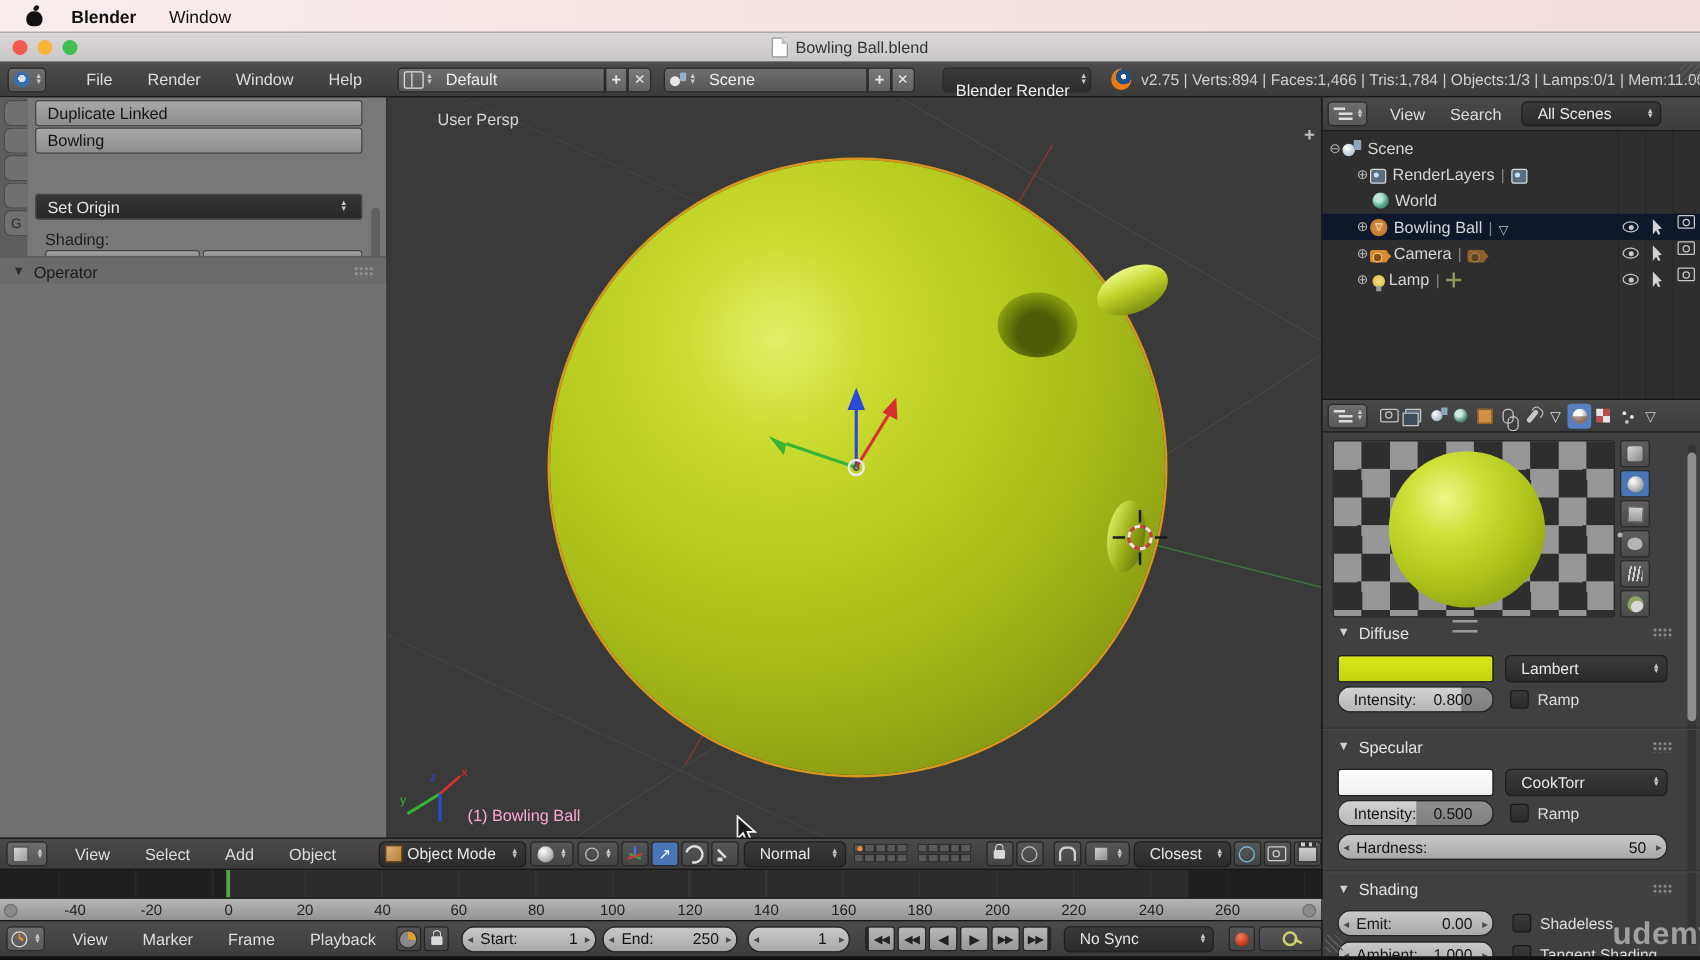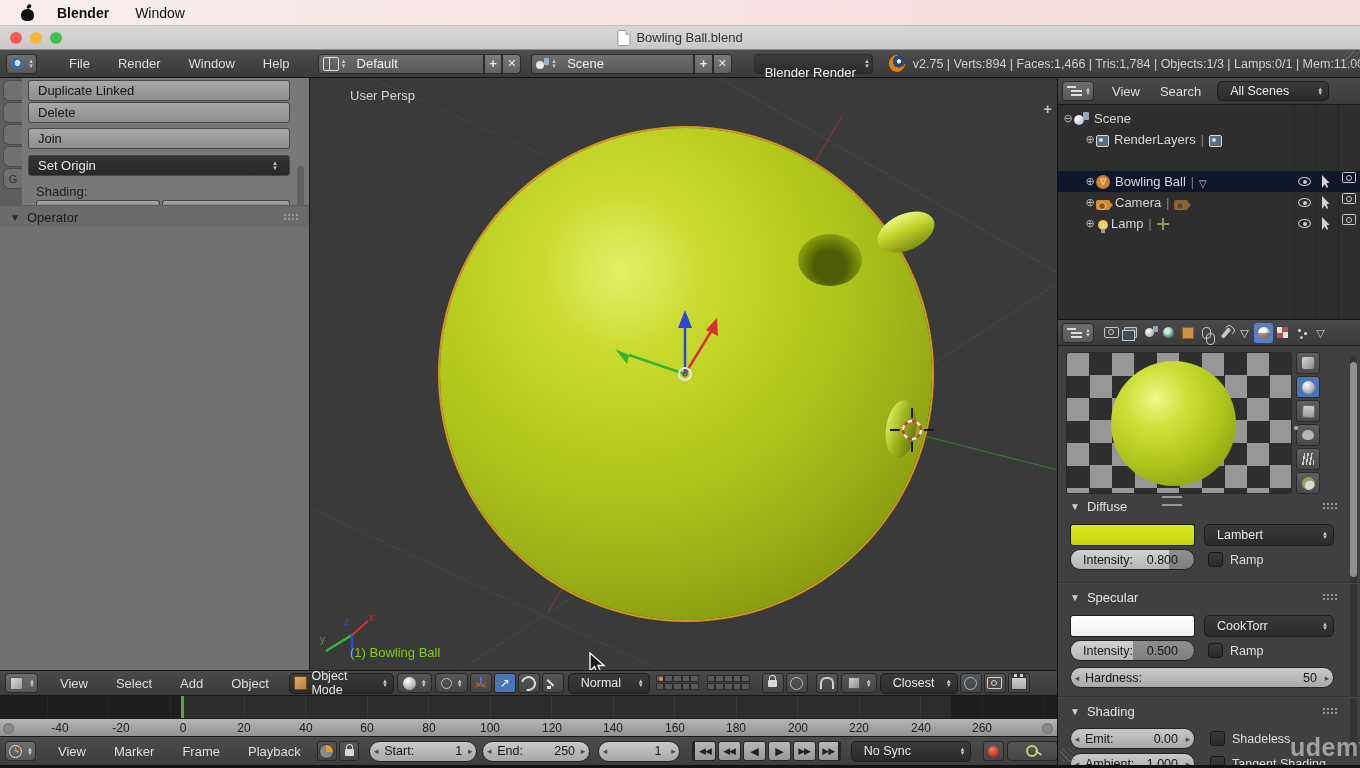--- a/index.html
+++ b/index.html
@@ -93,21 +93,21 @@
   .shelf-label{position:absolute;color:#1e1e1e;font-size:13px}
   #operator-hdr{position:absolute;left:0;top:127px;width:309px;height:22px;background:#6b6b6b;border-top:1px solid #5a5a5a;
                 color:#1a1a1a;display:flex;align-items:center;font-size:13px}
   #operator-body{position:absolute;left:0;top:149px;width:309px;height:443px;background:#717171}
   .tri-open{display:inline-block;margin:0 7px 0 10px;font-size:10px;color:#2a2a2a}
   .tri-open::before{content:"▼"}
   .grip-dots{width:16px;height:9px;background-image:radial-gradient(#9d9d9d 1px,transparent 1.2px);background-size:4px 4px;opacity:.9;margin-left:auto;margin-right:10px}
   
   #viewport{left:310px;top:78px;width:748px;height:592px;background:#3a3a3a;overflow:hidden}
   #vp-label{position:absolute;left:40px;top:10px;color:#d4d4d4;font-size:13px}
-  #vp-obj{position:absolute;left:40px;top:567px;color:#84cc16;font-size:13px}
+  #vp-obj{position:absolute;left:64px;top:567px;color:#f9a8d4;font-size:13px}
   #ball{position:absolute;left:130px;top:50px;width:492px;height:492px;border-radius:50%;
     background:radial-gradient(circle at 37% 29%,#e2f168 0%,#cada2f 18%,#b7cc1e 38%,#a4b918 58%,#8da113 76%,#75860e 90%,#66760c 100%);
     box-shadow:0 0 0 2px rgba(235,160,25,.9)}
   .hole1{position:absolute;left:358px;top:106px;width:64px;height:52px;border-radius:50%;
     background:radial-gradient(circle at 50% 62%,#4e5c07 0 35%,#6d7f0a 55%,#94a913 78%,#b4c81e 100%)}
   .hole2{position:absolute;left:436px;top:86px;width:60px;height:36px;border-radius:50%;transform:rotate(-24deg);
     background:linear-gradient(#e4f276 8%,#c0d32a 45%,#7e900e 100%)}
   .hole3{position:absolute;left:576px;top:322px;width:30px;height:58px;border-radius:50%;transform:rotate(8deg);
     background:linear-gradient(100deg,#d8e85c 10%,#97ab14 55%,#5f6d08 100%)}
   #vp-plus{position:absolute;right:6px;top:22px;color:#c2c2c2;font-size:15px;font-weight:bold}
@@ -323,22 +323,21 @@
 
 <div id="toolshelf" class="abs">
   <div id="tabstrip">
     <span class="ts-tab" style="top:2px"></span>
     <span class="ts-tab" style="top:24px"></span>
     <span class="ts-tab" style="top:46px"></span>
     <span class="ts-tab" style="top:68px"></span>
     <span class="ts-tab" style="top:90px">G</span>
   </div>
   <div class="tool-btn" style="left:28px;top:2px;width:262px">Duplicate Linked</div>
-  <div class="tool-btn" style="left:28px;top:24px;width:262px">Delete</div>
-  <div class="tool-btn" style="left:28px;top:50px;width:262px">Join</div>
+  <div class="tool-btn" style="left:28px;top:24px;width:262px">Bowling</div>
   <div class="tool-btn tool-dd" style="left:28px;top:77px;width:262px">
     <span>Set Origin</span>
     <span class="ud"></span>
   </div>
   <div class="shelf-label" style="left:36px;top:106px">Shading:</div>
   <div class="tool-btn" style="left:36px;top:122px;width:124px;height:5px;border-bottom:none;border-radius:3px 3px 0 0"></div>
   <div class="tool-btn" style="left:162px;top:122px;width:128px;height:5px;border-bottom:none;border-radius:3px 3px 0 0"></div>
   <div id="shelf-scroll"></div>
   <div id="shelf-thumb"></div>
   <div id="operator-hdr">
@@ -419,20 +418,24 @@
     <span class="ic14 ic-scene"></span>
     <span>Scene</span>
   </div>
   <div class="ol-row" style="top:51px">
     <span class="expander exp-plus" style="margin-left:26px"></span>
     <span class="ic14 ic-rl"></span>
     <span>RenderLayers</span>
     <span class="ol-sep">|</span>
     <span class="ic14 ic-rl"></span>
   </div>
+  <div class="ol-row" style="top:72px">
+    <span class="ic14 ic-world" style="margin-left:40px"></span>
+    <span>World</span>
+  </div>
   <div class="ol-row sel" style="top:93px">
     <span class="expander exp-plus" style="margin-left:26px"></span>
     <span class="ic14 ic-mesh"></span>
     <span>Bowling Ball</span>
     <span class="ol-sep">|</span>
     <span class="ic14 ic-tri-data"></span>
     <span class="ctrl ic-eye" style="left:240px"></span>
     <span class="ctrl ic-cursorsel" style="left:264px"></span>
     <span class="ctrl ic-camr" style="left:284px"></span>
   </div>
@@ -599,21 +602,21 @@
 
 <div id="v3dheader" class="abs">
   <span class="wgt" style="margin-left:5px">
     <span class="cube-ico" style="width:11px;height:11px;background:linear-gradient(135deg,#d8d8d8,#9a9a9a);border-color:#555"></span>
     <span class="ud"></span>
   </span>
   <span class="hmenu" style="margin-left:8px">View</span>
   <span class="hmenu">Select</span>
   <span class="hmenu">Add</span>
   <span class="hmenu">Object</span>
-  <span class="dd" style="position:relative;width:105px;height:21px;margin-left:6px">
+  <span class="dd" style="position:relative;width:118px;height:21px;margin-left:20px">
     <span class="cube-ico"></span>
     <span>Object Mode</span>
     <span class="ud"></span>
   </span>
   <span class="hbtn" style="padding:0 2px">
     <span class="sph-ico"></span>
     <span class="ud"></span>
   </span>
   <span class="hbtn" style="padding:0 2px">
     <span class="circ-ico" style="width:9px;height:9px;margin:0 3px"></span>

